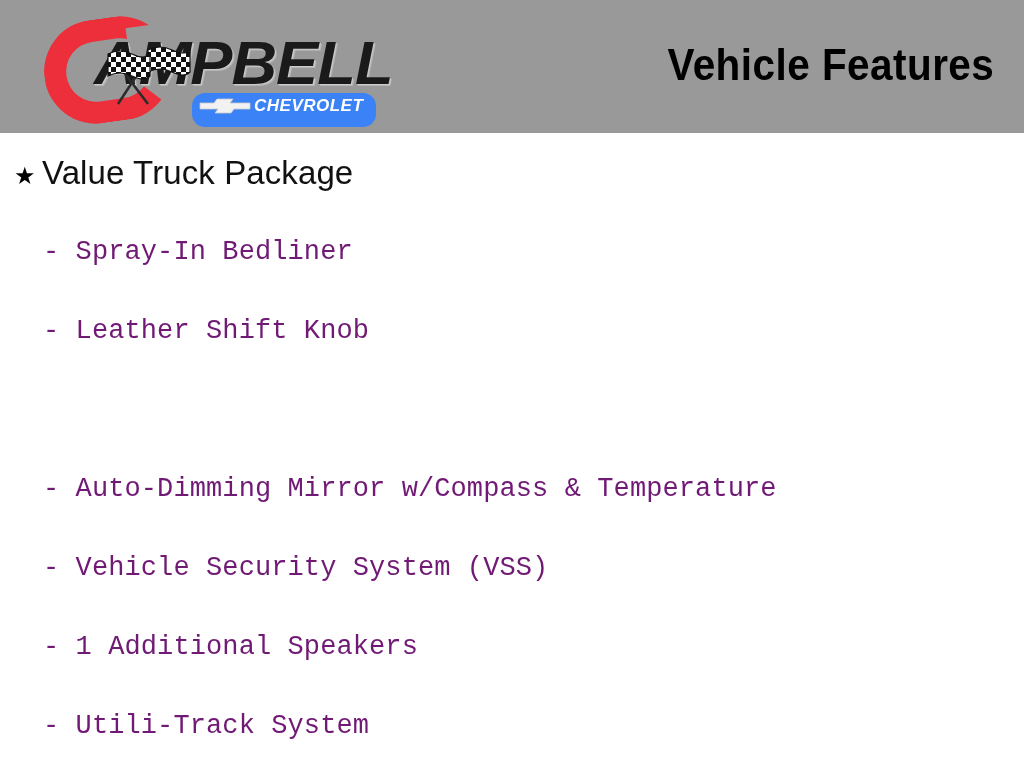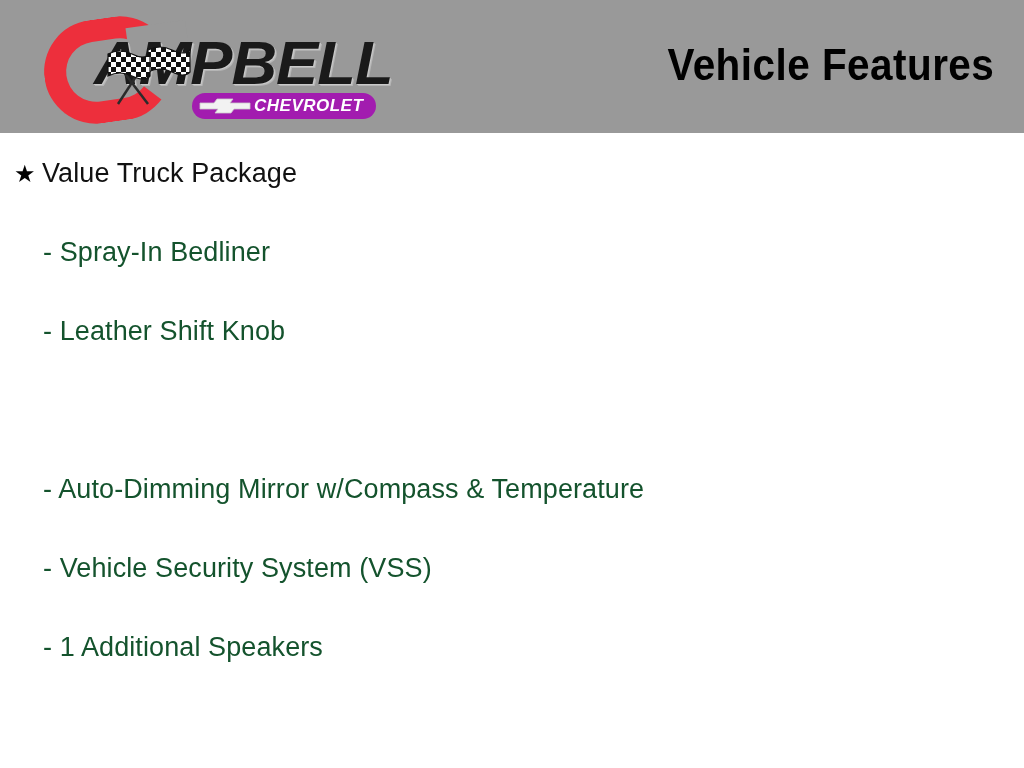--- a/index.html
+++ b/index.html
@@ -82,22 +82,22 @@
     left: 60px;
     top: 28px;
     width: 96px;
     height: 64px;
   }
   .banner {
     position: absolute;
     left: 156px;
     top: 79px;
     width: 184px;
-    height: 26px;
-    background: #a21caf;
+    height: 34px;
+    background: #3b82f6;
     border-radius: 13px;
   }
   .bowtie {
     position: absolute;
     left: 6px;
     top: 4px;
     width: 54px;
     height: 18px;
   }
   .banner-word {
@@ -147,35 +147,35 @@
   .bullet-star {
     display: inline-block;
     width: 28px;
     font-size: 24px;
     line-height: 36px;
     color: #000000;
     flex: 0 0 auto;
   }
   .bullet-text {
     font-family: "Liberation Sans", sans-serif;
-    font-size: 27px;
+    font-size: 33px;
     line-height: 36px;
     color: #111111;
     letter-spacing: 0.1px;
   }
   .sub-row {
     position: absolute;
     left: 43px;
     white-space: nowrap;
   }
   .sub-text {
-    font-family: Liberation Sans, sans-serif;
+    font-family: Liberation Mono, monospace;
     font-size: 27px;
     line-height: 36px;
-    color: #14532d;
+    color: #701a75;
     letter-spacing: 0.1px;
   }
 </style>
 </head>
 <body>
 
 <div class="slide">
 
   <div class="header-band"></div>
 
@@ -234,15 +234,18 @@
     </div>
 
     <div class="sub-row" style="top:338px;">
       <span class="sub-text">- Auto-Dimming Mirror w/Compass &amp; Temperature</span>
     </div>
 
     <div class="sub-row" style="top:496px;">
       <span class="sub-text">- 1 Additional Speakers</span>
     </div>
 
+    <div class="sub-row" style="top:575px;">
+      <span class="sub-text">- Utili-Track System</span>
+    </div>
 
   </div>
 </div>
 
 </body></html>

